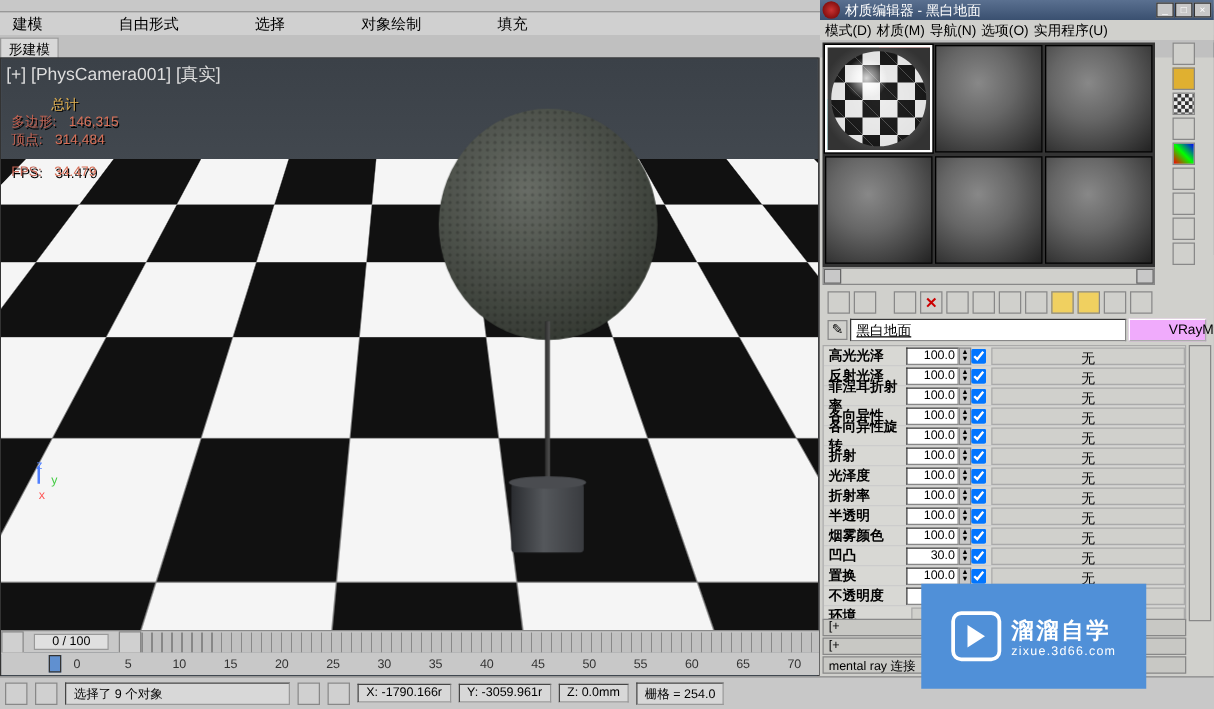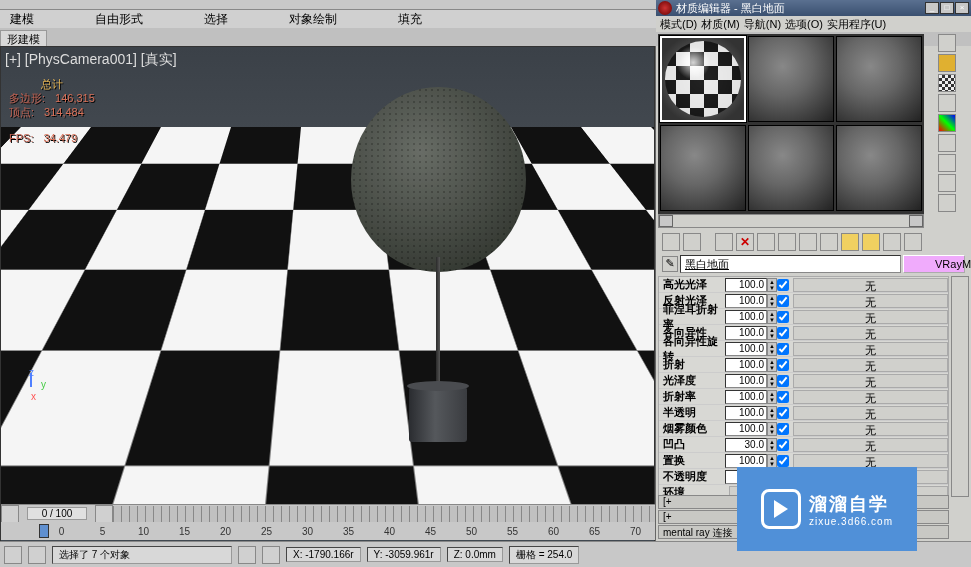--- a/index.html
+++ b/index.html
@@ -449,21 +449,21 @@
       <div class="rollup">[+</div>
       <div class="rollup">[+</div>
       <div class="rollup">mental ray 连接</div>
     </div>
   </div>
 </div>
 
 <div class="statusbar">
   <div class="sb-btn"></div>
   <div class="sb-btn"></div>
-  <div class="status-cell" style="width:180px">选择了 7 个对象</div>
+  <div class="status-cell" style="width:180px">选择了 9 个对象</div>
   <div class="sb-btn"></div>
   <div class="sb-btn"></div>
   <div class="status-cell">X: -1790.166r</div>
   <div class="status-cell">Y: -3059.961r</div>
   <div class="status-cell">Z: 0.0mm</div>
   <div class="status-cell">栅格 = 254.0</div>
 </div>
 
 <div class="watermark">
   <div class="wm-play">

